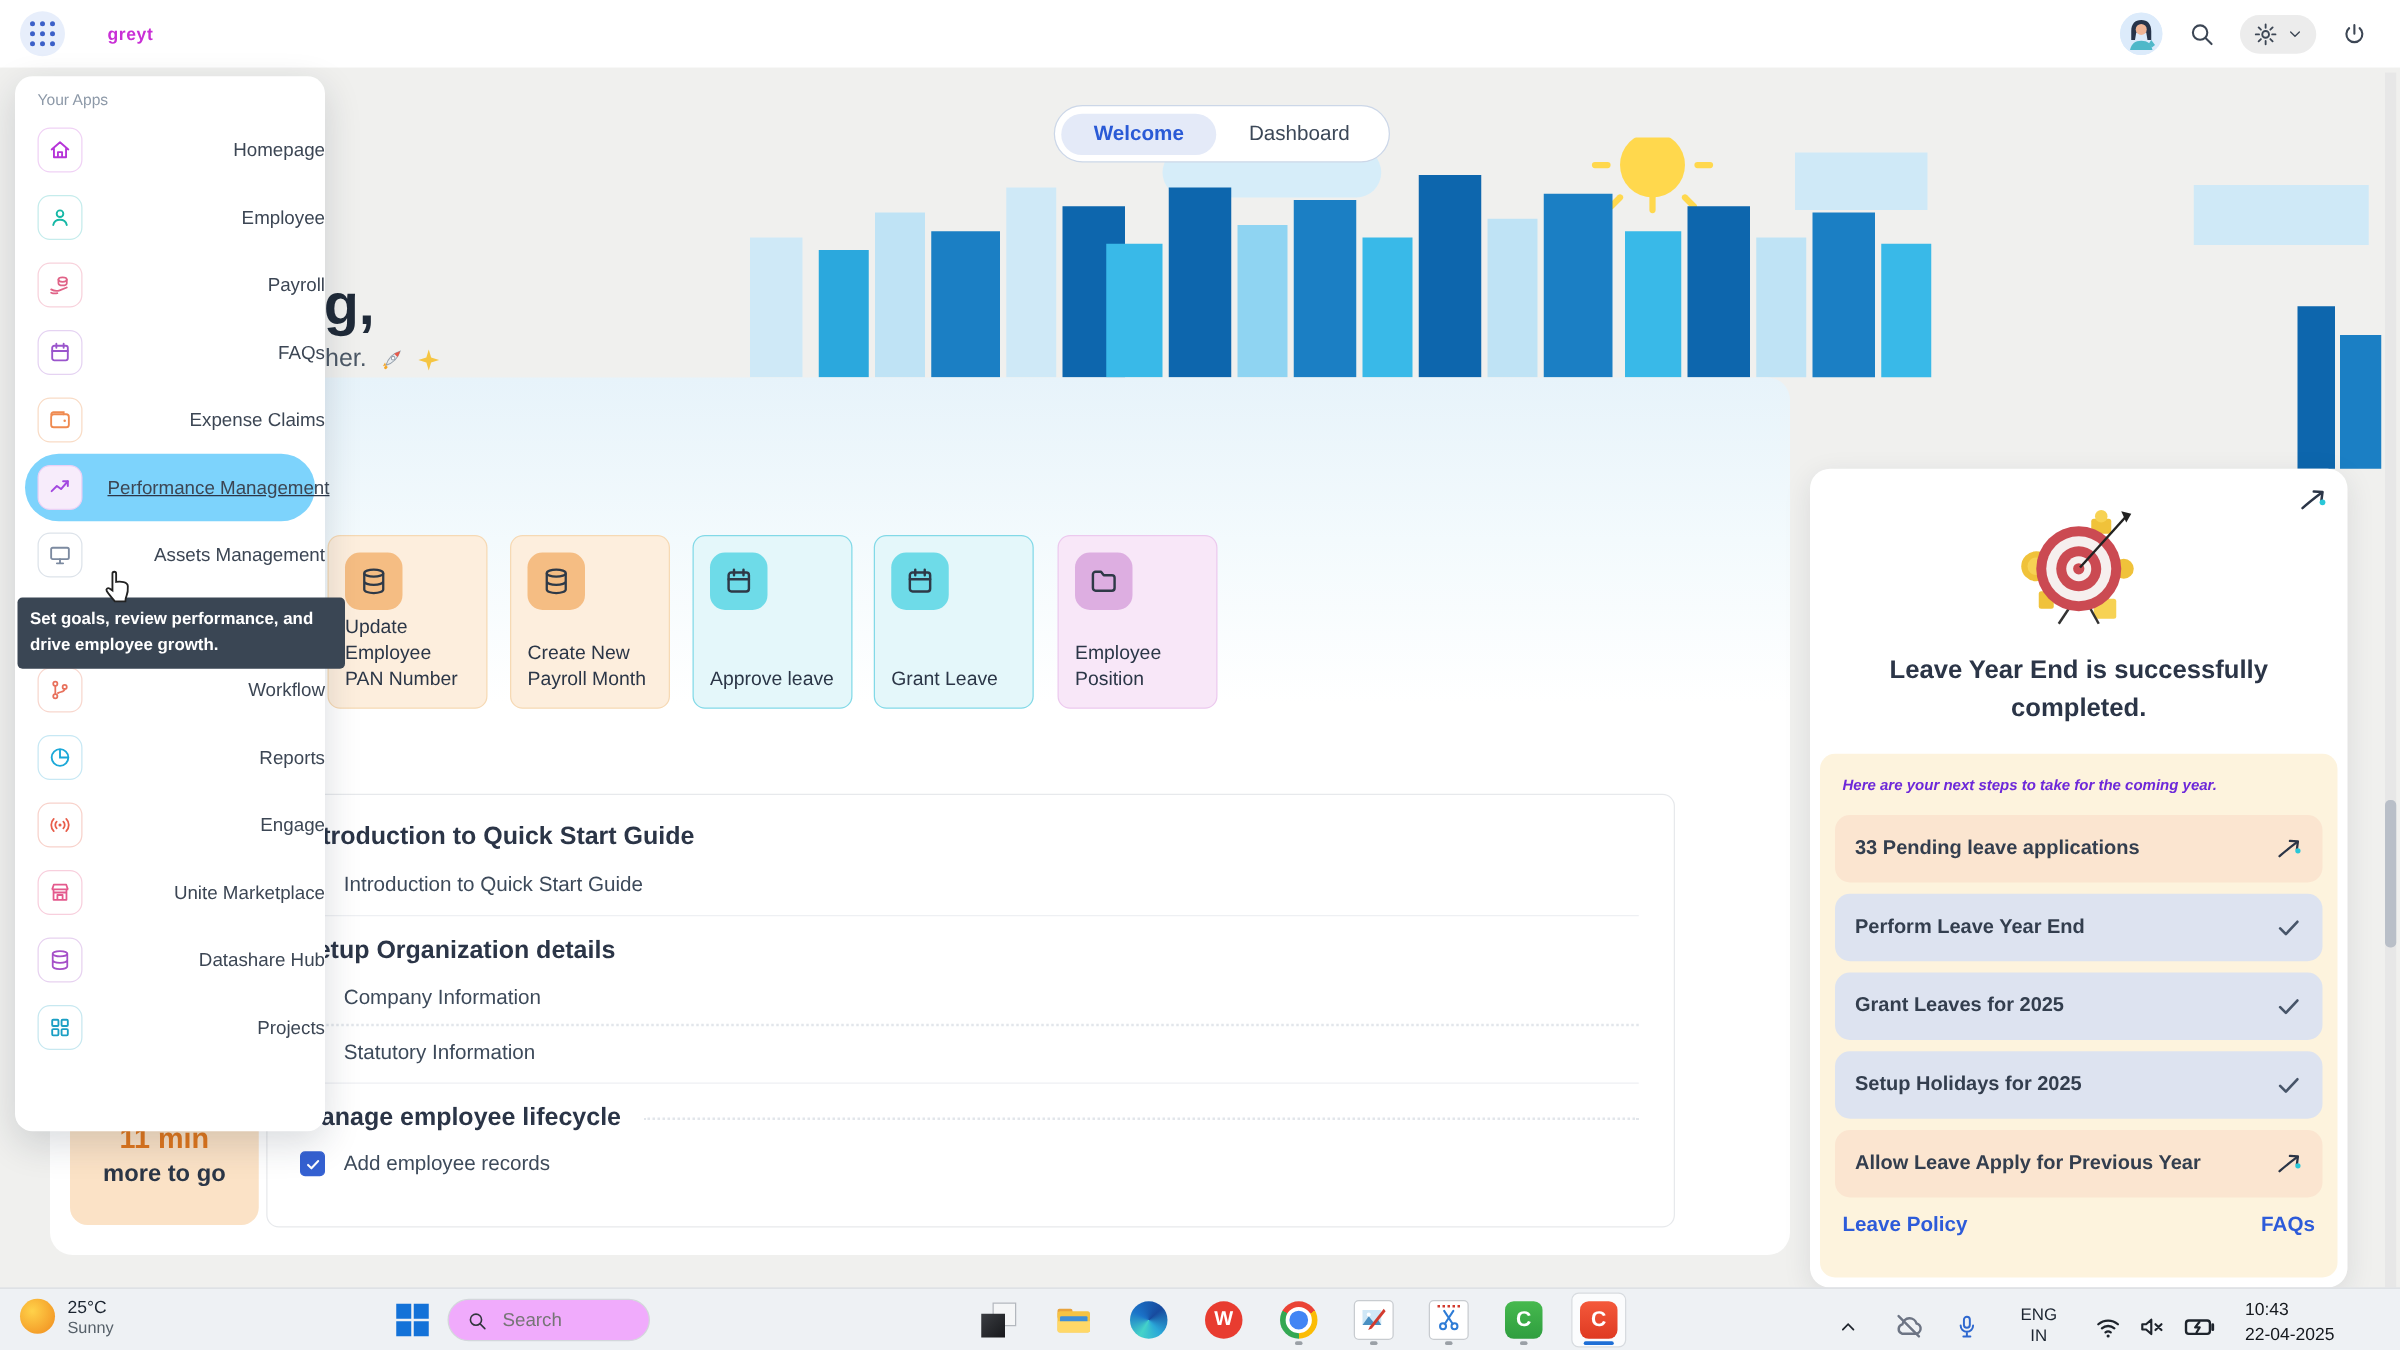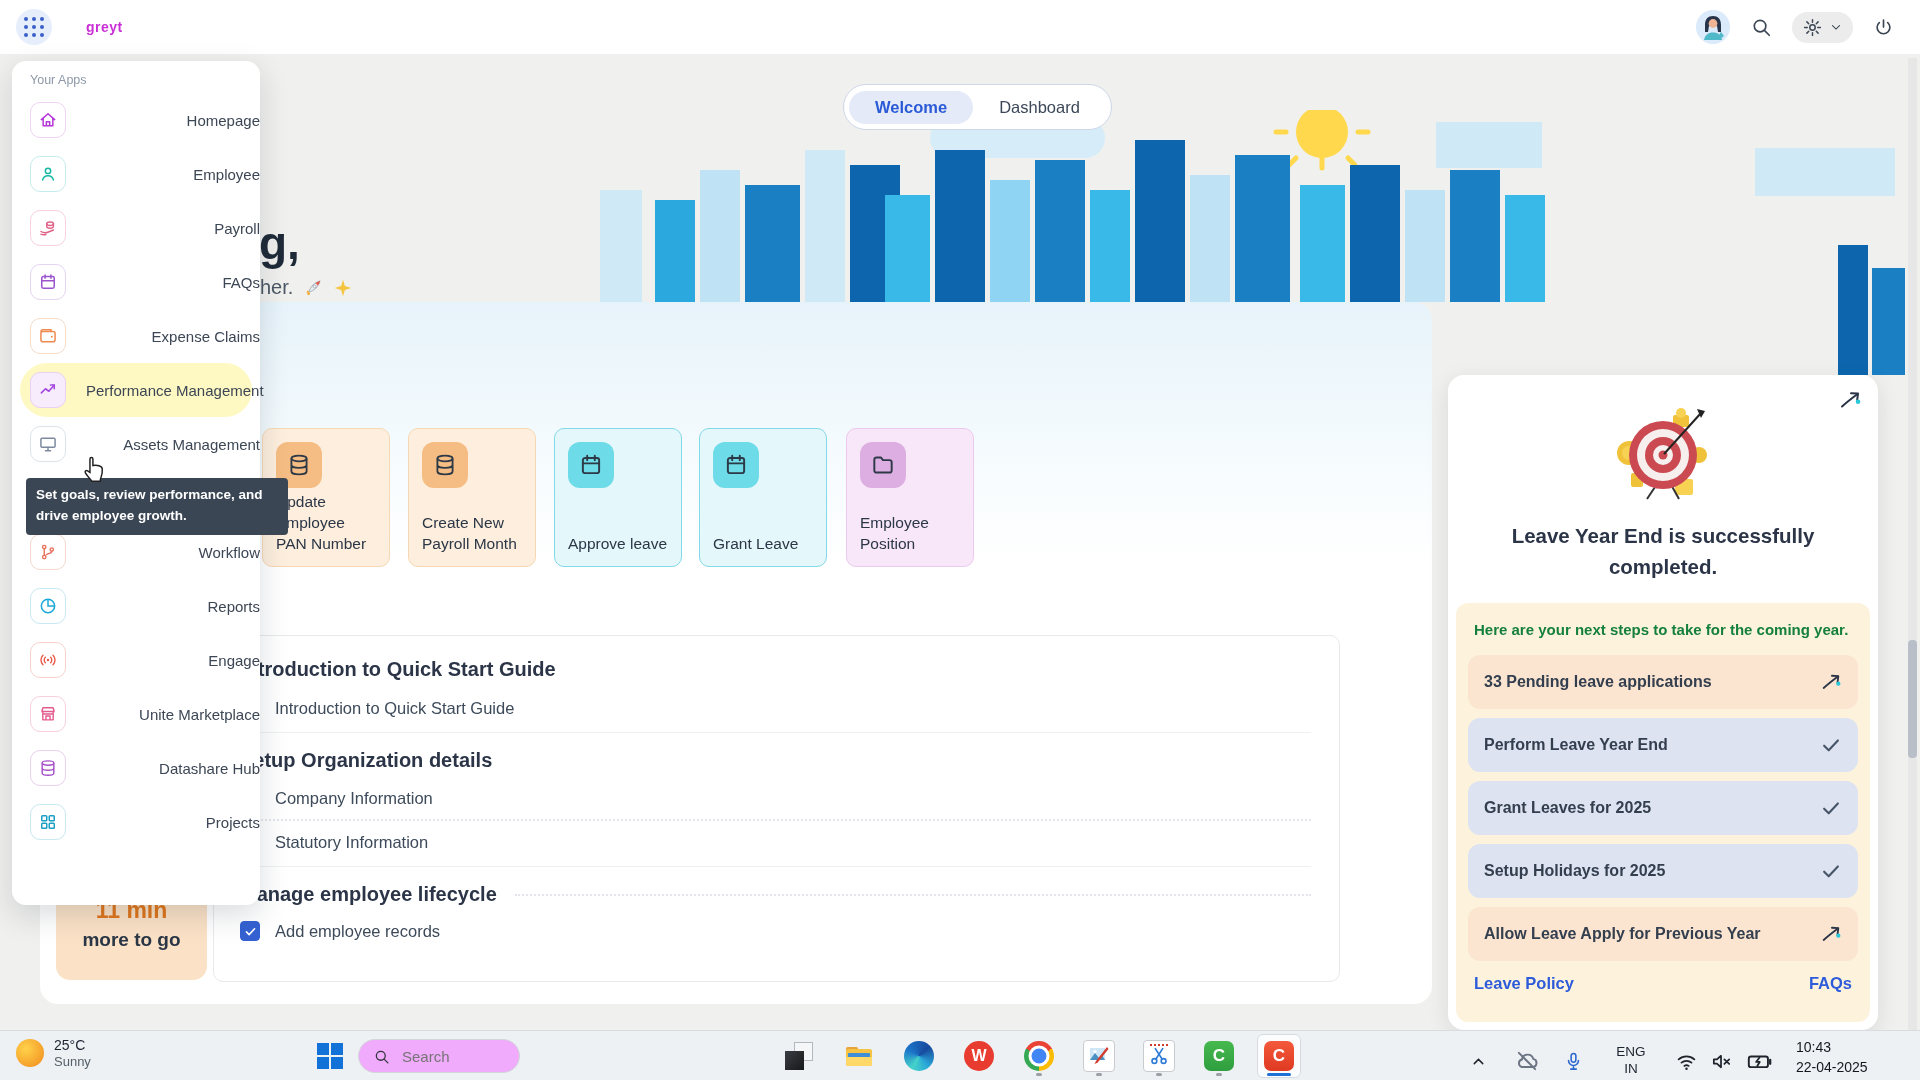--- a/index.html
+++ b/index.html
@@ -54,36 +54,36 @@
     display:flex;flex-direction:column;align-items:center;justify-content:center;gap:5px;}
   .prog .t{font-size:23px;font-weight:800;color:#e0761c;}
   .prog .n{font-size:19px;font-weight:700;color:#2b3647;}
   
   .lp{position:absolute;left:1448px;top:375px;width:430px;height:655px;background:#fff;border-radius:16px;
     box-shadow:0 6px 22px rgba(30,40,60,.10);z-index:10;}
   .lp-open{position:absolute;right:16px;top:13px;cursor:pointer;}
   .lp-title{margin:14px auto 0;width:320px;text-align:center;font-size:20.5px;font-weight:600;color:#2b3547;line-height:1.5;}
   .cream{position:absolute;left:8px;right:8px;top:228px;bottom:8px;background:#fdf3dd;border-radius:12px;
     padding:16px 12px 0;box-sizing:border-box;overflow:hidden;}
-  .cream .intro{font-size:15px;font-weight:700;color:#15803d;margin:2px 0 17px 6px;}
+  .cream .intro{font-size:12px;font-weight:700;color:#6d28d9;margin:2px 0 17px 6px;font-style:italic;}
   .step{height:54px;border-radius:12px;margin-bottom:9px;display:flex;align-items:center;justify-content:space-between;
     padding:0 16px;font-size:16px;font-weight:600;color:#333e4e;cursor:pointer;}
   .step.peach{background:#fbe5d0;}  .step.blue{background:#dde3f0;}
   .lp-links{display:flex;justify-content:space-between;margin-top:13px;padding:0 6px;font-size:16.5px;font-weight:600;}
   .lp-links span{color:#2d5bd9;cursor:pointer;}
   
   .menu{position:absolute;left:12px;top:61px;width:248px;height:844px;background:#fff;border-radius:14px;
     box-shadow:0 10px 30px rgba(25,35,55,.16);z-index:50;box-sizing:border-box;padding-top:12px;}
   .menu-title{margin-left:18px;font-size:12.5px;color:#8d99a8;}
   .mi{height:54px;display:flex;align-items:center;padding-left:18px;box-sizing:border-box;gap:20px;cursor:pointer;justify-content:space-between;}
   .mi .tile{width:34px;height:34px;border-radius:10px;border:1px solid;display:grid;place-items:center;background:#fff;flex:0 0 auto;}
   .mi .lab{font-size:15px;color:#3c4654;white-space:nowrap;}
-  .mi.hover{background:#fef9c3;border-radius:999px;margin:0 8px;padding-left:10px;}
-  
-  .tooltip{position:absolute;left:26px;top:478px;width:262px;background:#3a4654;color:#fff;border-radius:4px;
+  .mi.hover{background:#7dd3fc;border-radius:999px;margin:0 8px;padding-left:10px;text-decoration:underline;}
+  
+  .tooltip{position:absolute;left:14px;top:478px;width:262px;background:#3a4654;color:#fff;border-radius:4px;
     padding:7px 10px 8px;font-size:13.5px;font-weight:600;line-height:1.55;z-index:60;box-sizing:border-box;}
   .cursor{position:absolute;left:80px;top:451px;z-index:61;}
   
   .sb-track{position:absolute;left:1908px;top:58px;width:9px;height:972px;background:#e7e7e7;z-index:5;}
   .sb-thumb{position:absolute;left:1908px;top:640px;width:9px;height:118px;background:#b9bfc8;border-radius:4px;z-index:6;}
   
   .taskbar{position:absolute;left:0;top:1030px;width:1920px;height:50px;background:#eef1f4;border-top:1px solid #d9dcdf;z-index:100;}
   .tb-weather{position:absolute;left:16px;top:5px;display:flex;align-items:center;gap:10px;cursor:pointer;}
   .sun{width:28px;height:28px;border-radius:50%;background:radial-gradient(circle at 35% 35%,#ffd24a,#f08a1d);}
   .wx-t{font-size:14px;color:#1b2430;line-height:1.3;}

